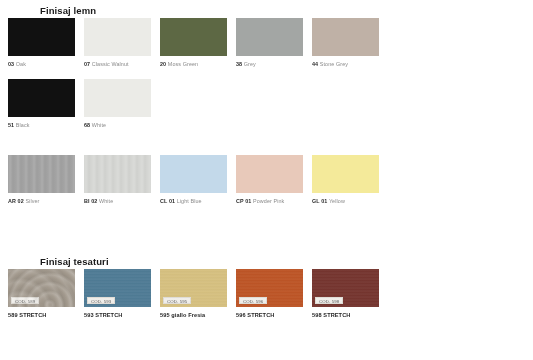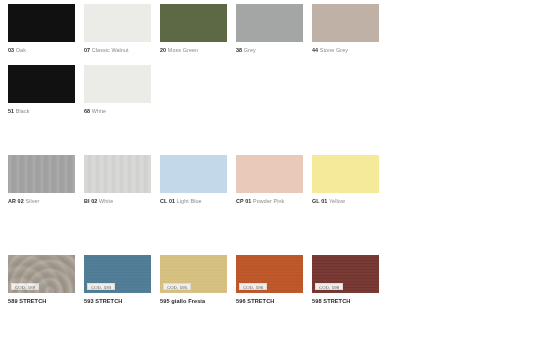--- a/index.html
+++ b/index.html
@@ -139,20 +139,21 @@
     pointer-events: none;
   }
   .tex-flat::after { content: none; }
 </style>
 </head>
 <body>
 
 <div class="page">
 
   <div class="section" id="sec-wood">
+    <div class="section-title">Finisaj lemn</div>
 
     <div class="row r1">
 
       <div class="swatch-cell">
         <div class="swatch tex-flat" style="background: rgb(17, 17, 17);"></div>
         <div class="caption">
           <span class="code">03</span>
           <span>Oak</span>
         </div>
       </div>
@@ -253,20 +254,21 @@
         <div class="caption">
           <span class="code">GL 01</span>
           <span>Yellow</span>
         </div>
       </div>
 
     </div>
   </div>
 
   <div class="section" id="sec-fabric">
+    <div class="section-title">Finisaj tesaturi</div>
 
     <div class="row r1">
 
       <div class="swatch-cell">
         <div class="swatch tex-swirl" style="background:#a39a8e">
           <span class="cod-tag">COD. 589</span>
         </div>
         <div class="caption fabric">
           <span class="code">589</span>
           <span>STRETCH</span>

